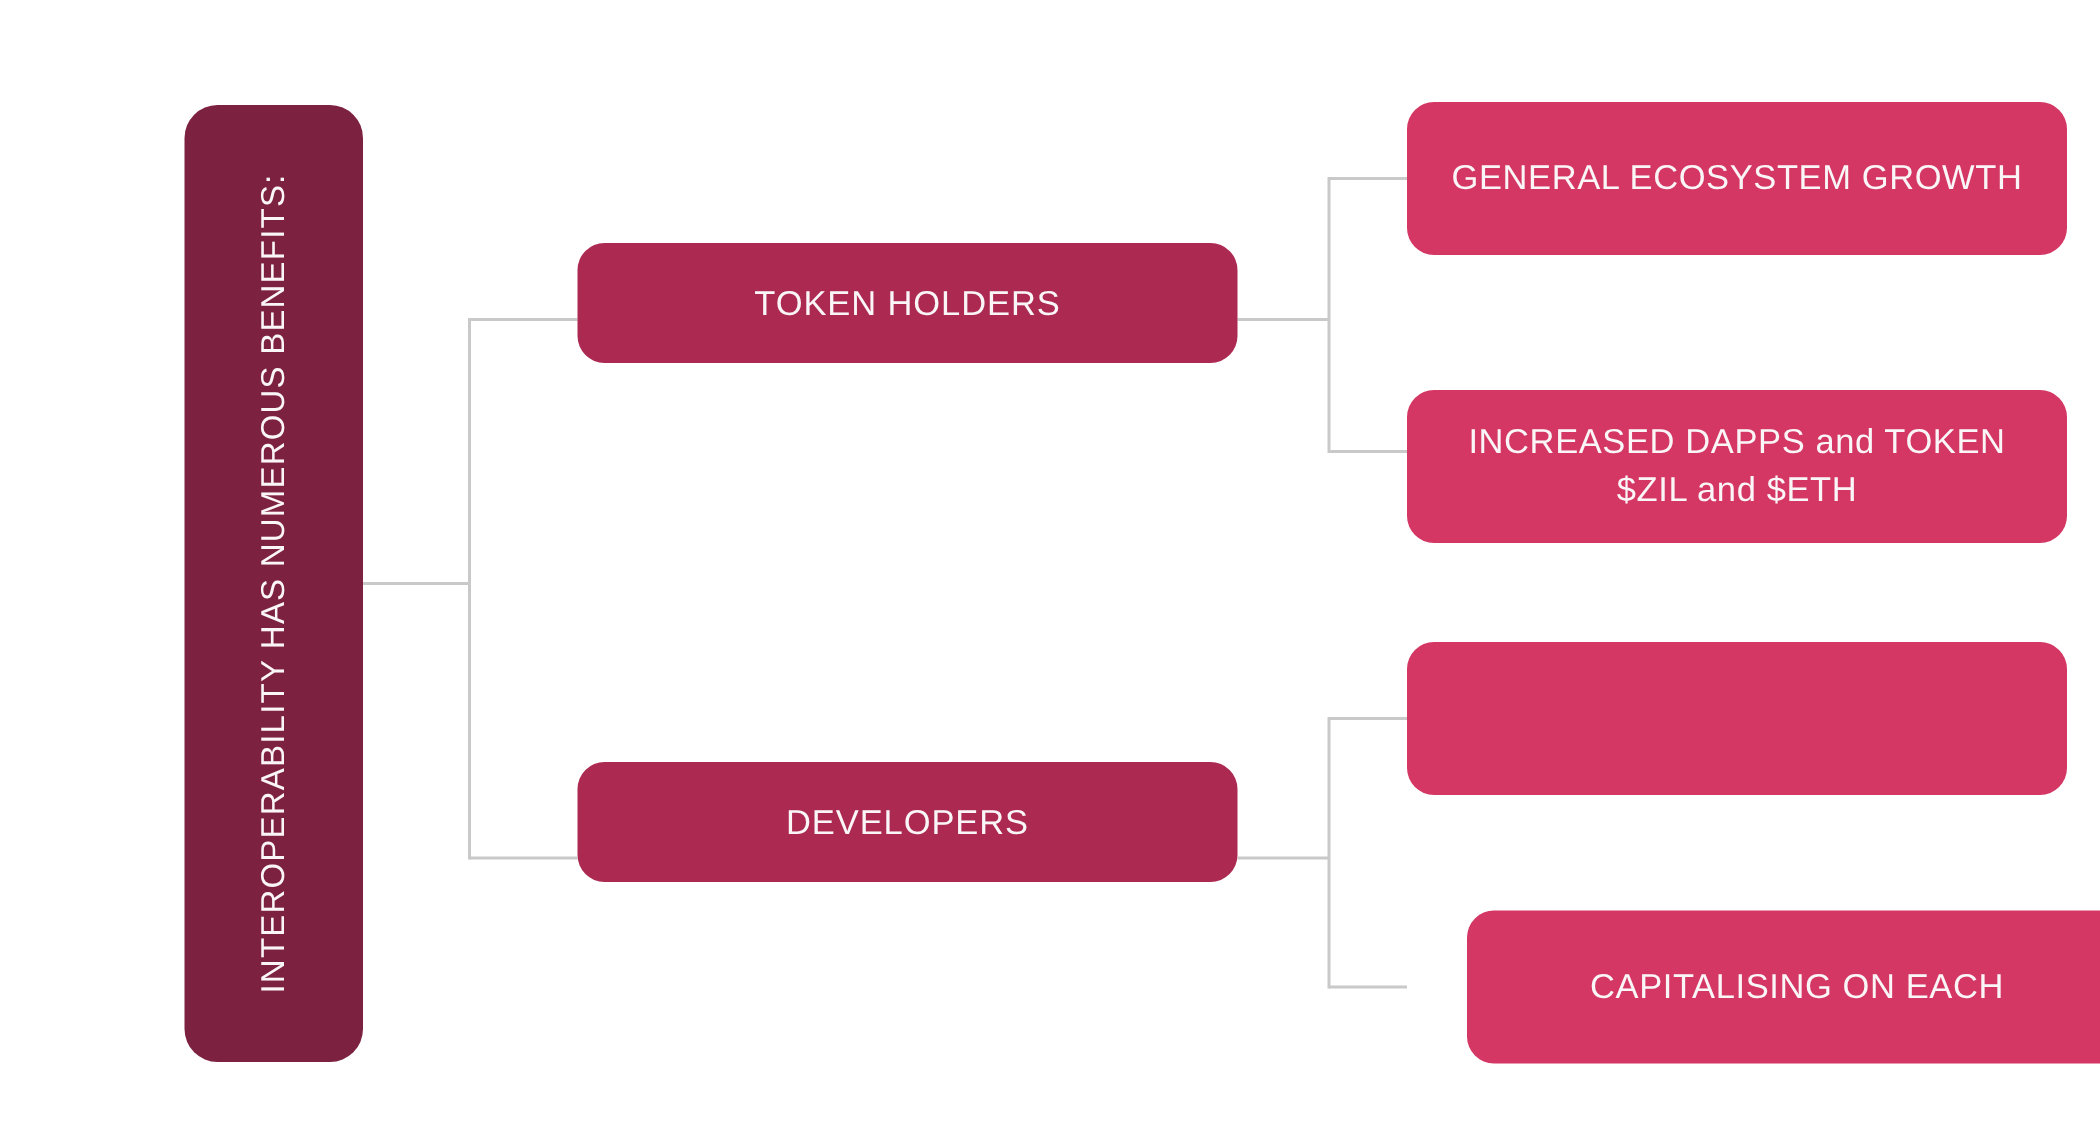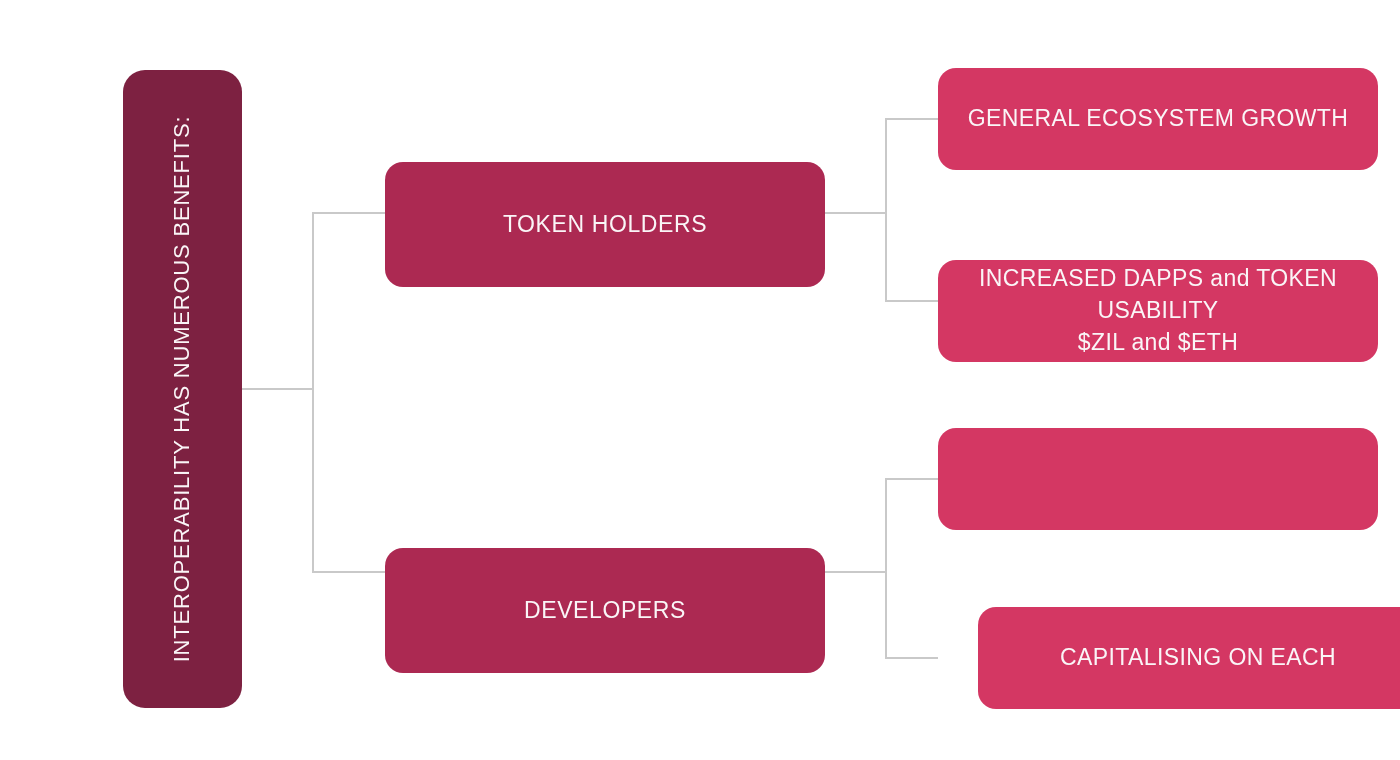--- a/index.html
+++ b/index.html
@@ -35,28 +35,28 @@
   .root-label {
     transform: rotate(-90deg);
     white-space: nowrap;
     font-size: 22px;
     letter-spacing: 0.8px;
     font-weight: 400;
   }
   .branch-box {
     left: 385px;
     width: 440px;
-    height: 125px;
+    height: 80px;
     background: var(--branch_box, #AC2952);
     border-radius: 18px;
     font-size: 23px;
     letter-spacing: 0.6px;
   }
   .branch-token { top: 162px; }
-  .branch-dev   { top: 548px; }
+  .branch-dev   { top: 508px; }
   .leaf-box {
     left: 938px;
     width: 440px;
     height: 102px;
     background: var(--leaf_box, #D43763);
     border-radius: 18px;
     font-size: 23px;
     letter-spacing: 0.4px;
     line-height: 1.38;
     padding: 0 14px;
@@ -103,21 +103,20 @@
 
   <div class="box leaf-box leaf-1">
     <div>
       <div>GENERAL ECOSYSTEM GROWTH</div>
     </div>
   </div>
 
   <div class="box leaf-box leaf-2">
     <div>
       <div>INCREASED DAPPS and TOKEN</div>
-      <div>USABILITY</div>
       <div>$ZIL and $ETH</div>
     </div>
   </div>
 
   <div class="box leaf-box leaf-3">
     <div>
     </div>
   </div>
 
   <div class="box leaf-box leaf-4">

